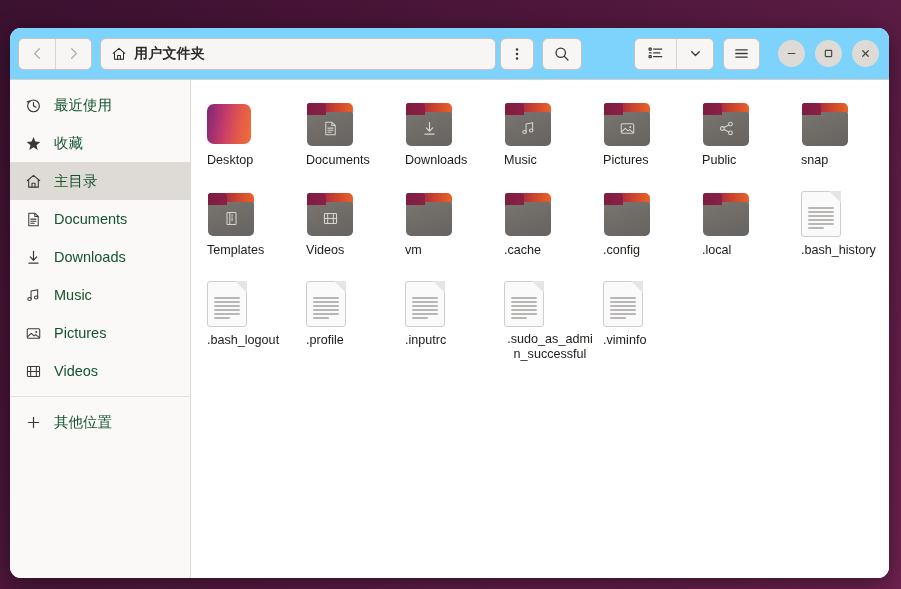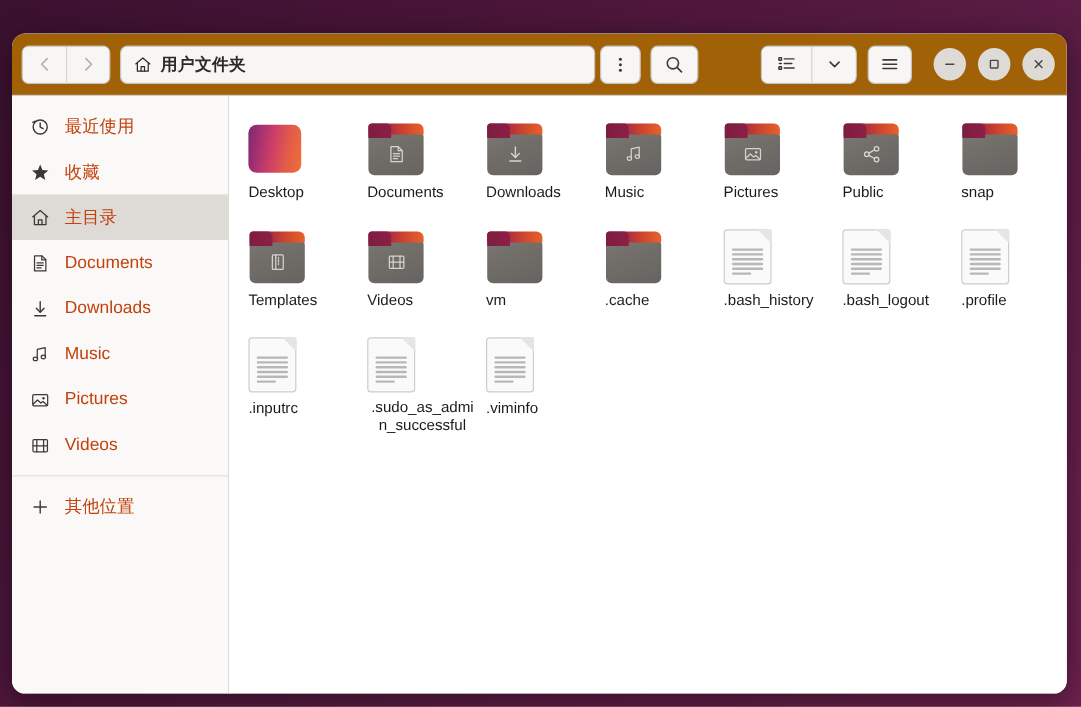--- a/index.html
+++ b/index.html
@@ -23,21 +23,21 @@
     box-shadow: 0 6px 26px rgba(0,0,0,0.45);
     overflow: hidden;
     display: flex;
     flex-direction: column;
   }
 
   
   #headerbar {
     height: 52px;
     min-height: 52px;
-    background: #a16207;
+    background: #7dd3fc;
     border-bottom: 1px solid #d2cfcc;
     display: flex;
     align-items: center;
     padding: 0 10px 0 8px;
     position: relative;
   }
 
   .navgroup {
     display: flex;
     height: 32px;
@@ -143,21 +143,21 @@
     display: flex;
     align-items: center;
     gap: 12px;
     padding: 0 8px 0 14px;
     cursor: pointer;
     color: #2b2926;
   }
   .side-item.selected { background: #dedad6; }
   .side-item .slabel {
     font-size: 14.5px;
-    color: #c2410c;
+    color: #14532d;
     white-space: nowrap;
   }
   .side-icon {
     width: 18px; height: 18px;
     display: flex; align-items: center; justify-content: center;
     color: #3c3935;
     flex: 0 0 18px;
   }
   .side-sep {
     height: 1px;
@@ -610,20 +610,40 @@
               <div class="folder">
                 <div class="bodyf"></div>
                 <div class="tab"></div>
                 <div class="tabnotch"></div>
               </div>
             </div>
             <div class="fname">.cache</div>
           </div>
           <div class="file">
             <div class="ficon">
+              <div class="folder">
+                <div class="bodyf"></div>
+                <div class="tab"></div>
+                <div class="tabnotch"></div>
+              </div>
+            </div>
+            <div class="fname">.config</div>
+          </div>
+          <div class="file">
+            <div class="ficon">
+              <div class="folder">
+                <div class="bodyf"></div>
+                <div class="tab"></div>
+                <div class="tabnotch"></div>
+              </div>
+            </div>
+            <div class="fname">.local</div>
+          </div>
+          <div class="file">
+            <div class="ficon">
               <div class="txtico">
                 <div class="pg"></div>
                 <div class="fold"></div>
                 <div class="lines">
                   <i></i>
                   <i></i>
                   <i></i>
                   <i></i>
                   <i></i>
                   <i></i>

